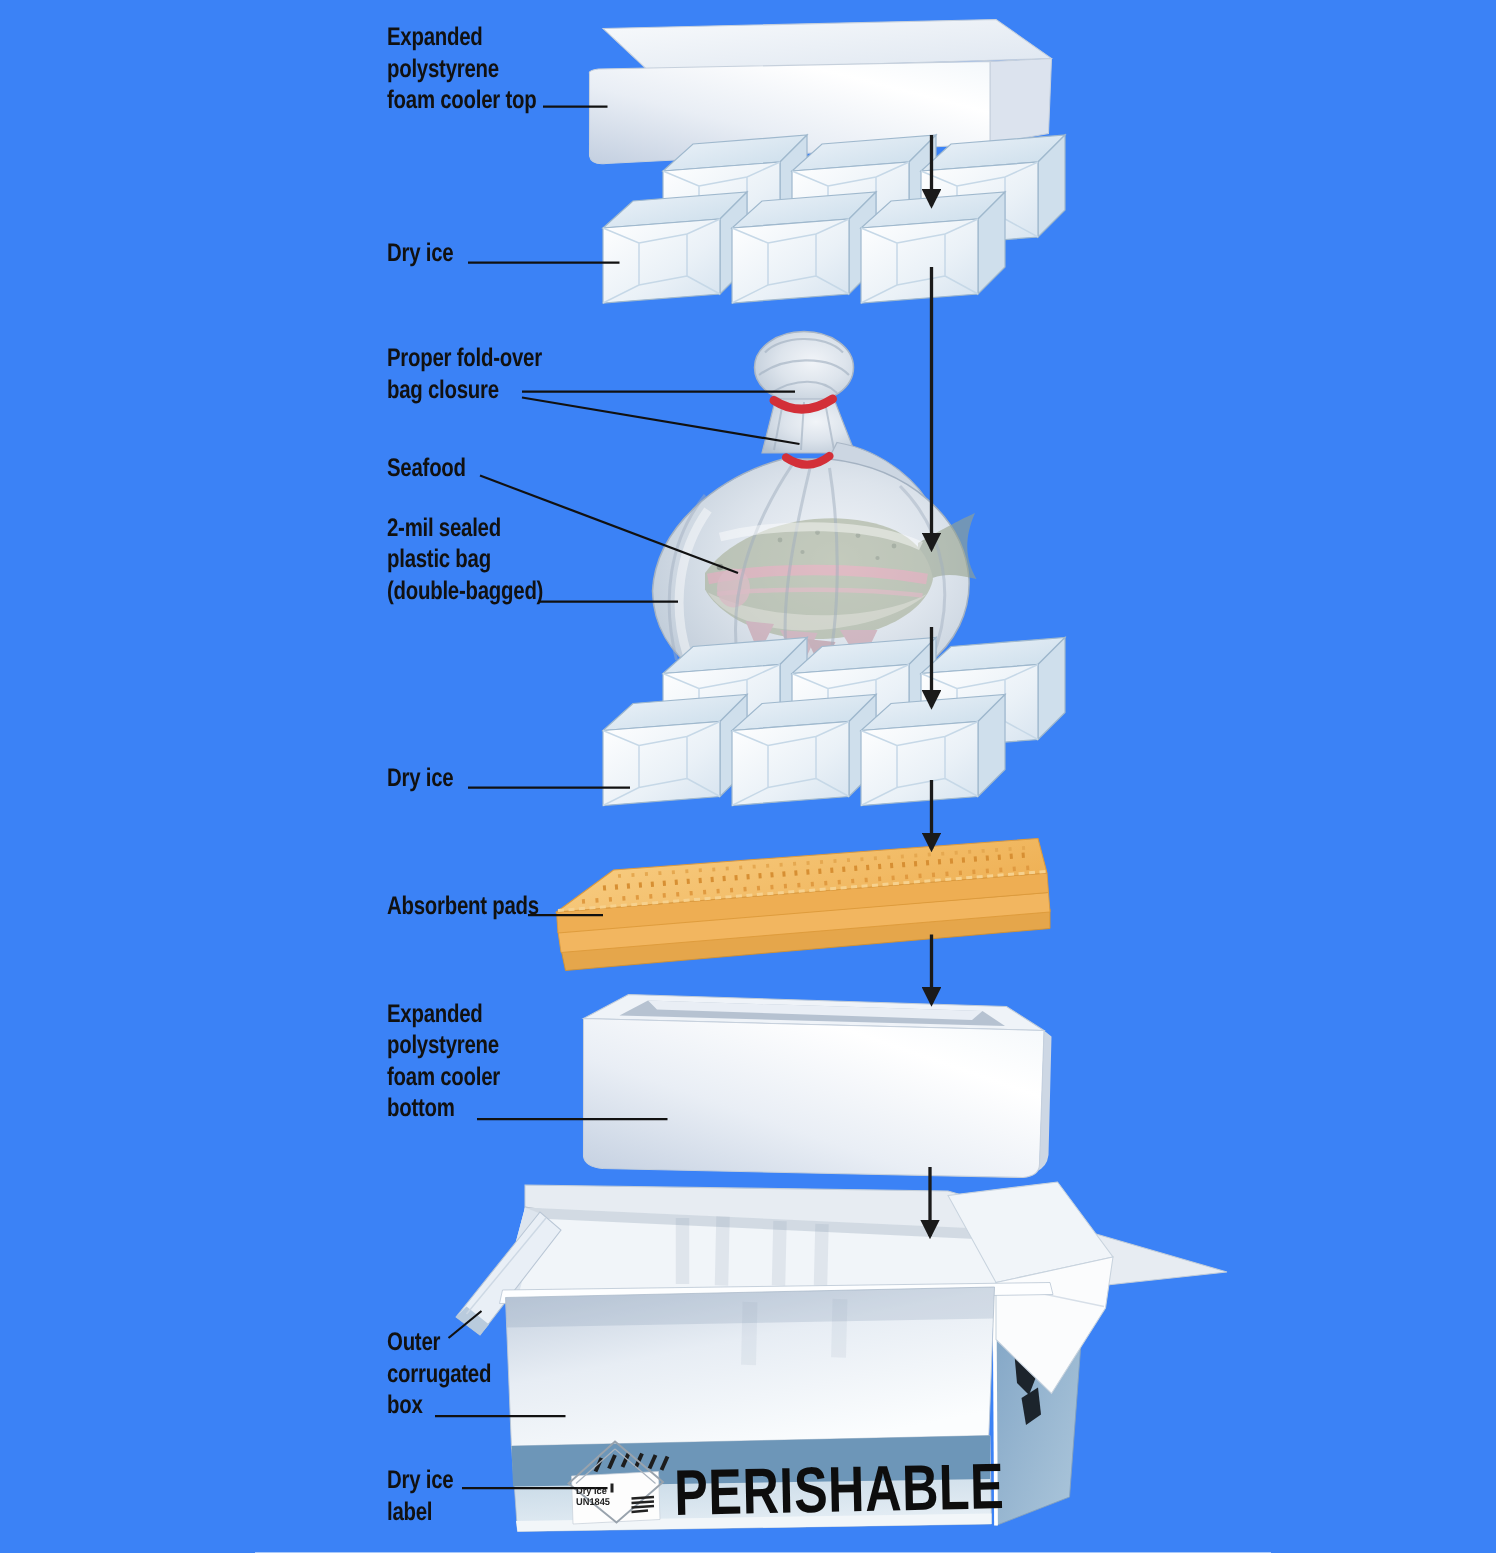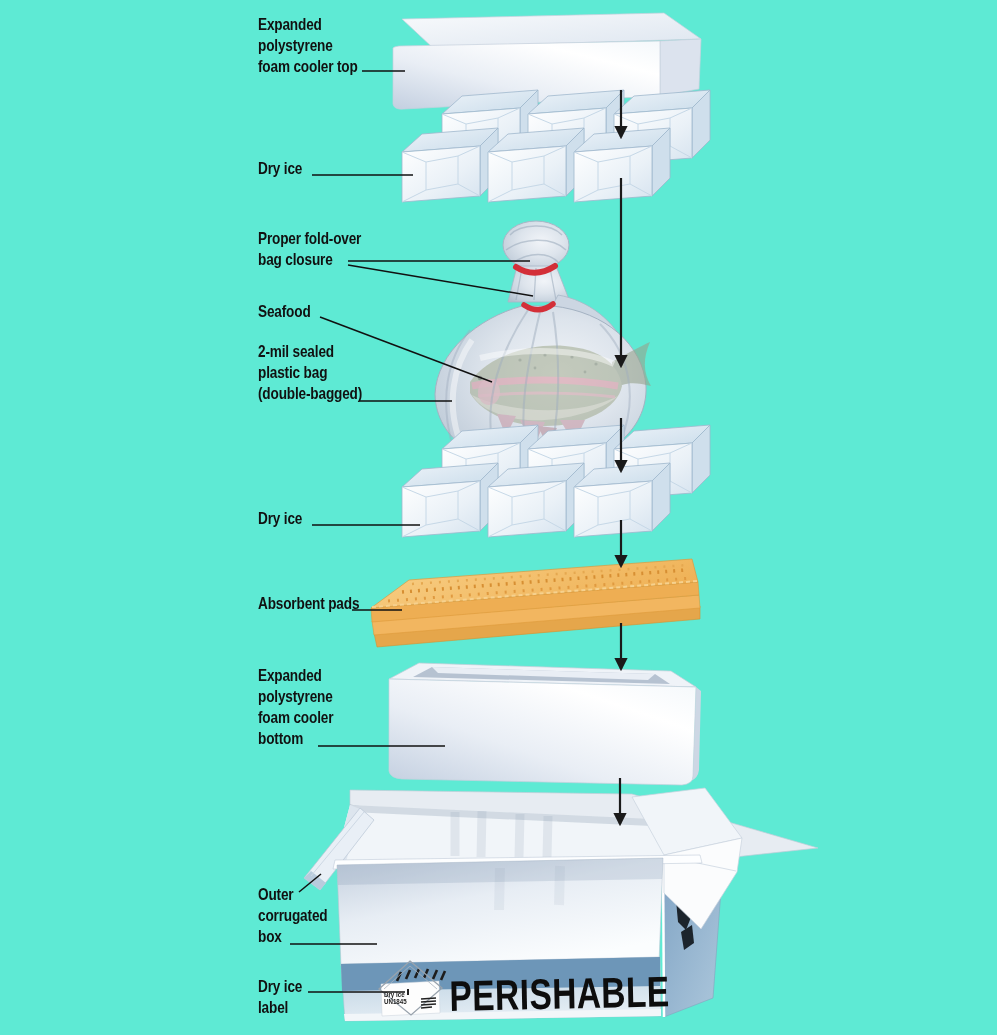--- a/index.html
+++ b/index.html
@@ -1,16 +1,16 @@
 <!DOCTYPE html>
 <html><head>
 <meta charset="utf-8">
 <style>
   html,body{margin:0;padding:0;background:#ffffff;}
-  .stage{position:relative;width:997px;height:1035px;background:#5eead4;overflow:hidden;
+  .stage{position:relative;width:997px;height:1035px;background:#3b82f6;overflow:hidden;
          font-family:"Liberation Sans","DejaVu Sans",sans-serif;}
   .artwork{position:absolute;left:0;top:0;}
   .label{position:absolute;color:#111;font-size:17px;line-height:21px;font-weight:700;
          letter-spacing:-0.2px;white-space:pre-line;transform:scaleX(0.8);
          transform-origin:left top;}
   .perishable{position:absolute;left:449px;top:972px;color:#0d0d0d;font-size:43px;
               font-weight:700;letter-spacing:0.5px;transform:rotate(-1.2deg) scaleX(0.78);
               transform-origin:left top;white-space:nowrap;}
   .dryice-label-text{position:absolute;left:384px;top:991px;color:#222;font-size:6.5px;
               line-height:7px;font-weight:700;transform:scaleX(0.95);

